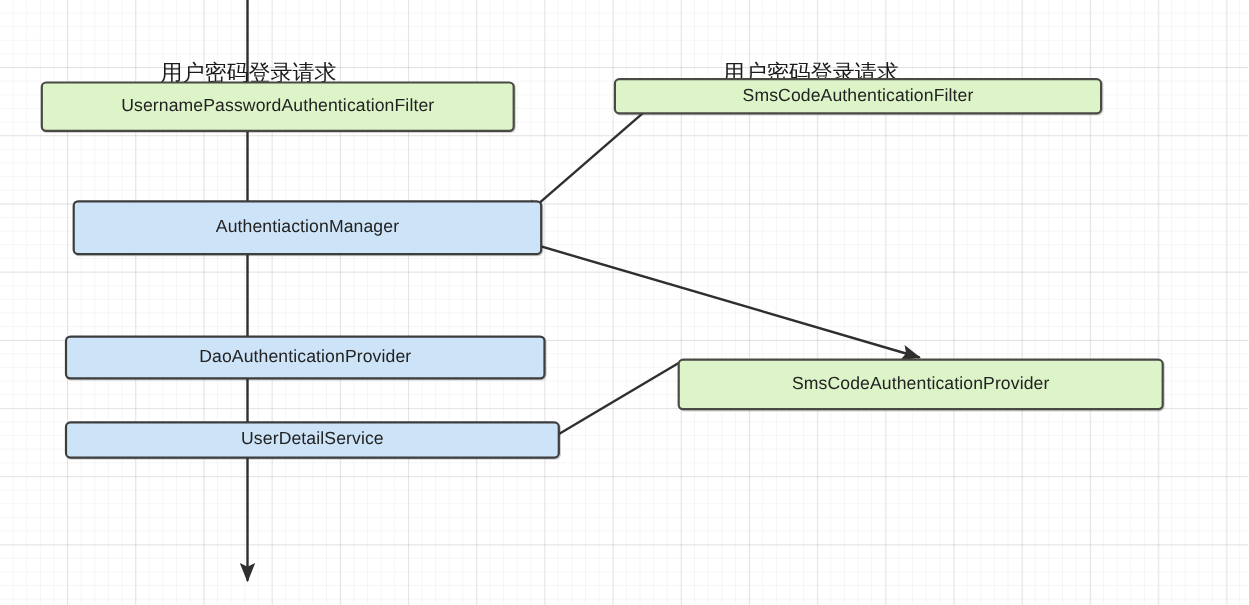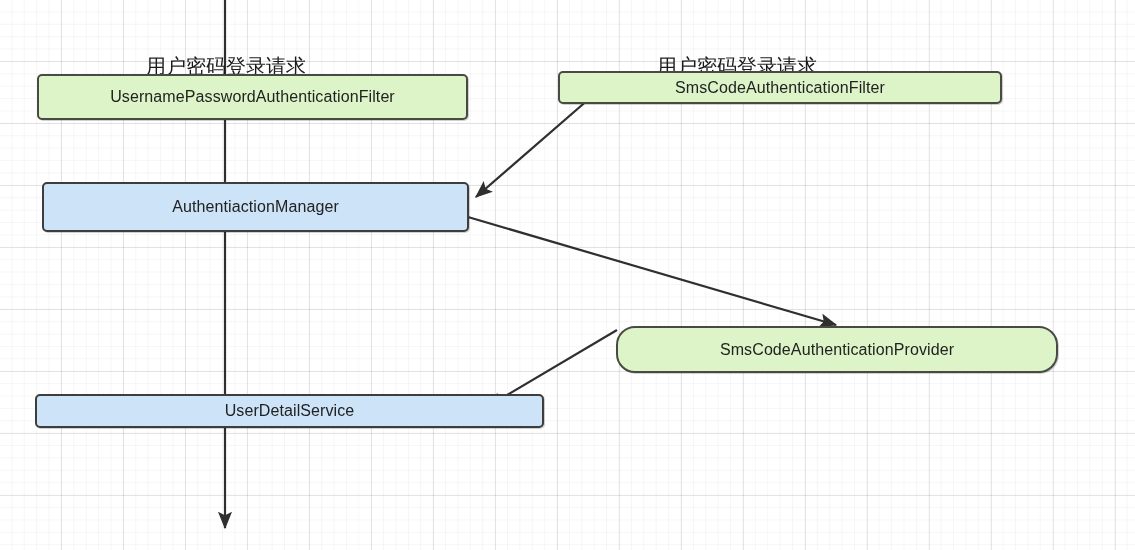--- a/index.html
+++ b/index.html
@@ -51,20 +51,21 @@
     white-space: nowrap;
     box-shadow: 1px 1px 0 rgba(0,0,0,0.18);
   }
   .node.green {
     background: #dcf4c8;
     border-color: #4a4a44;
   }
   .node.blue {
     background: #cce3f8;
     border-color: #3d3d3d;
+    margin-left: 24px;
   }
   .caption {
     position: absolute;
     color: #1a1a1a;
     font-size: 20px;
     white-space: nowrap;
     margin-top: 47px;
   }
 </style>
 </head>
@@ -99,18 +100,19 @@
   <div class="caption" style="left:146px; top:6px;">用户密码登录请求</div>
 
   <div class="caption" style="left:657px; top:6px;">用户密码登录请求</div>
 
   <div class="node green" style="left:37px; top:74px; width:431px; height:46px;">UsernamePasswordAuthenticationFilter</div>
 
   <div class="node green" style="left:558px; top:71px; width:444px; height:33px;">SmsCodeAuthenticationFilter</div>
 
   <div class="node blue" style="left:42px; top:182px; width:427px; height:50px;">AuthentiactionManager</div>
 
+  <div class="node blue" style="left:35px; top:305px; width:437px; height:40px;">DaoAuthenticationProvider</div>
 
-  <div class="node green" style="left:616px; top:326px; width:442px; height:47px;border-radius:19px;">SmsCodeAuthenticationProvider</div>
+  <div class="node green" style="left:616px; top:326px; width:442px; height:47px;">SmsCodeAuthenticationProvider</div>
 
-  <div class="node blue" style="left:35px; top:394px; width:509px; height:34px;text-align:right;">UserDetailService</div>
+  <div class="node blue" style="left:35px; top:383px; width:450px; height:34px;text-align:right;">UserDetailService</div>
 
 </div>
 
 </body></html>

